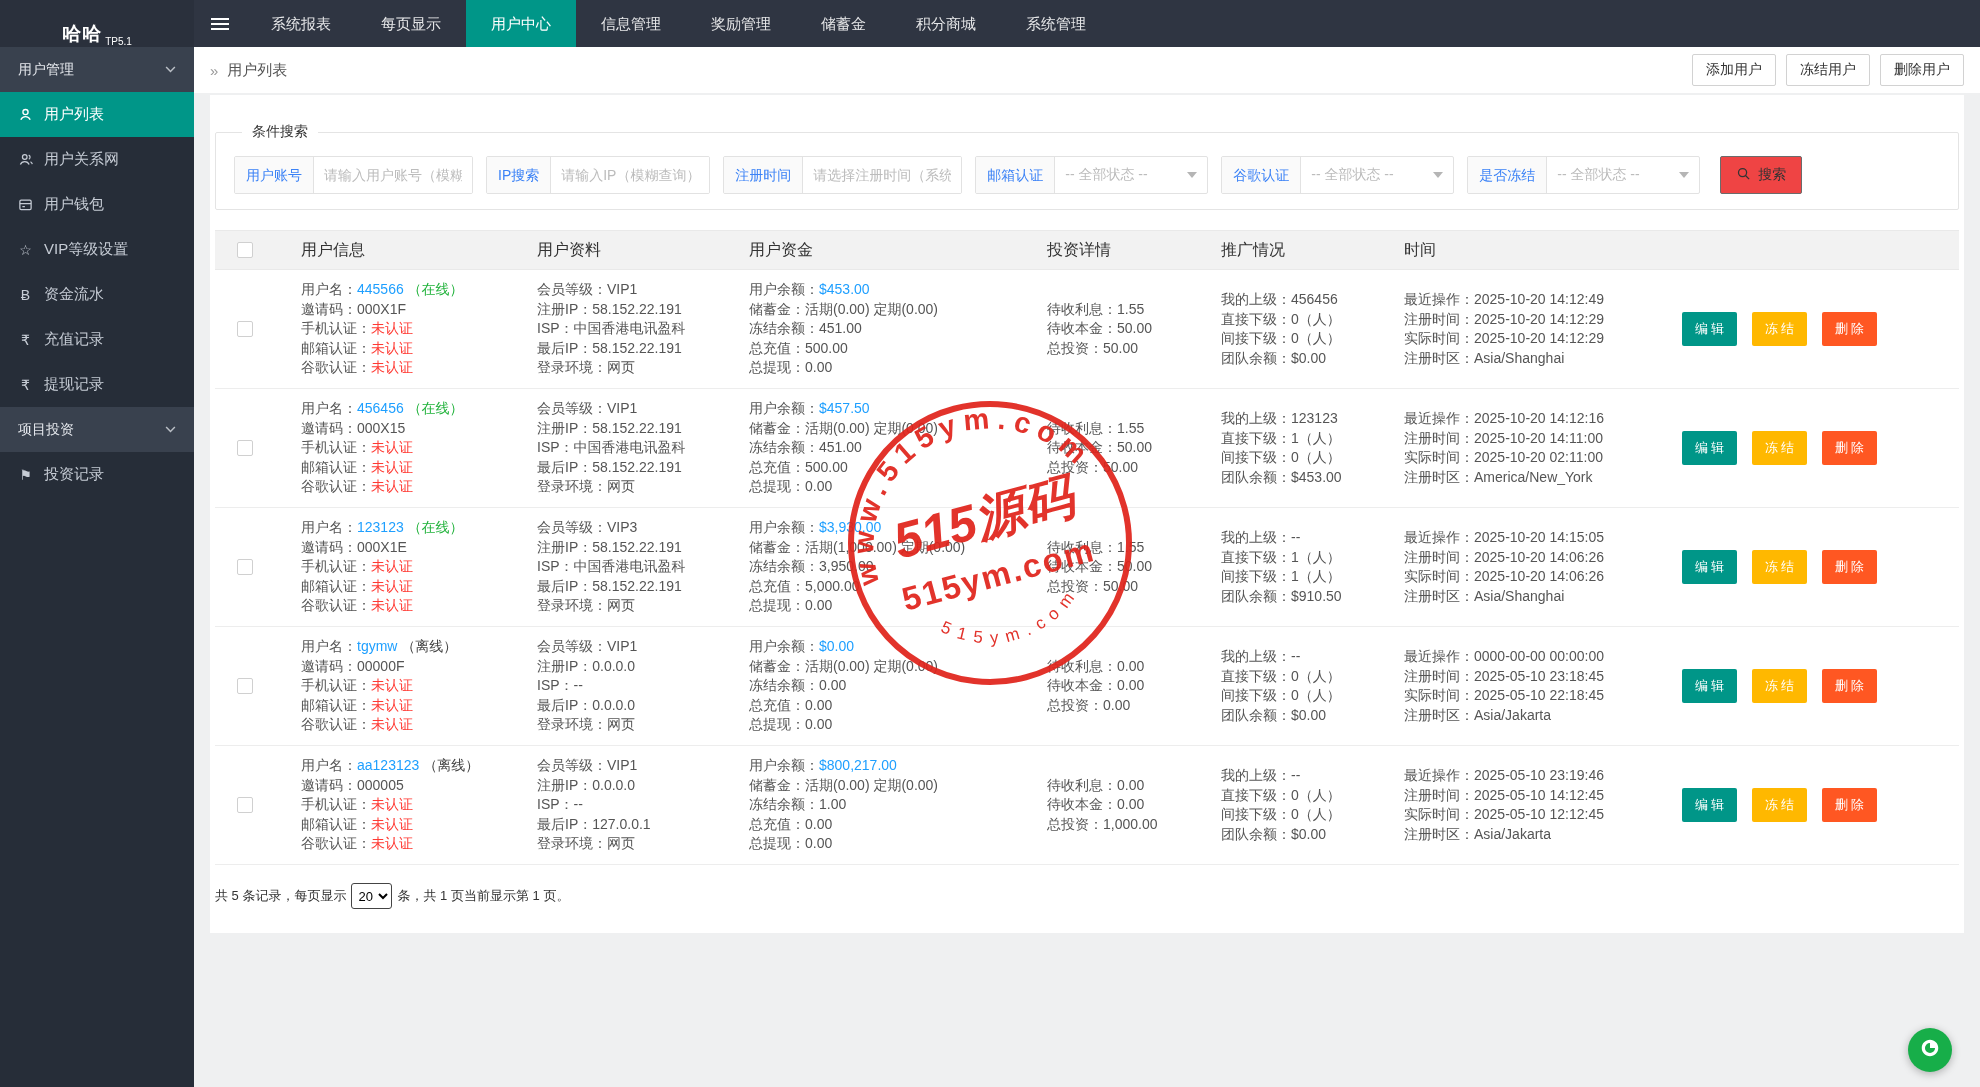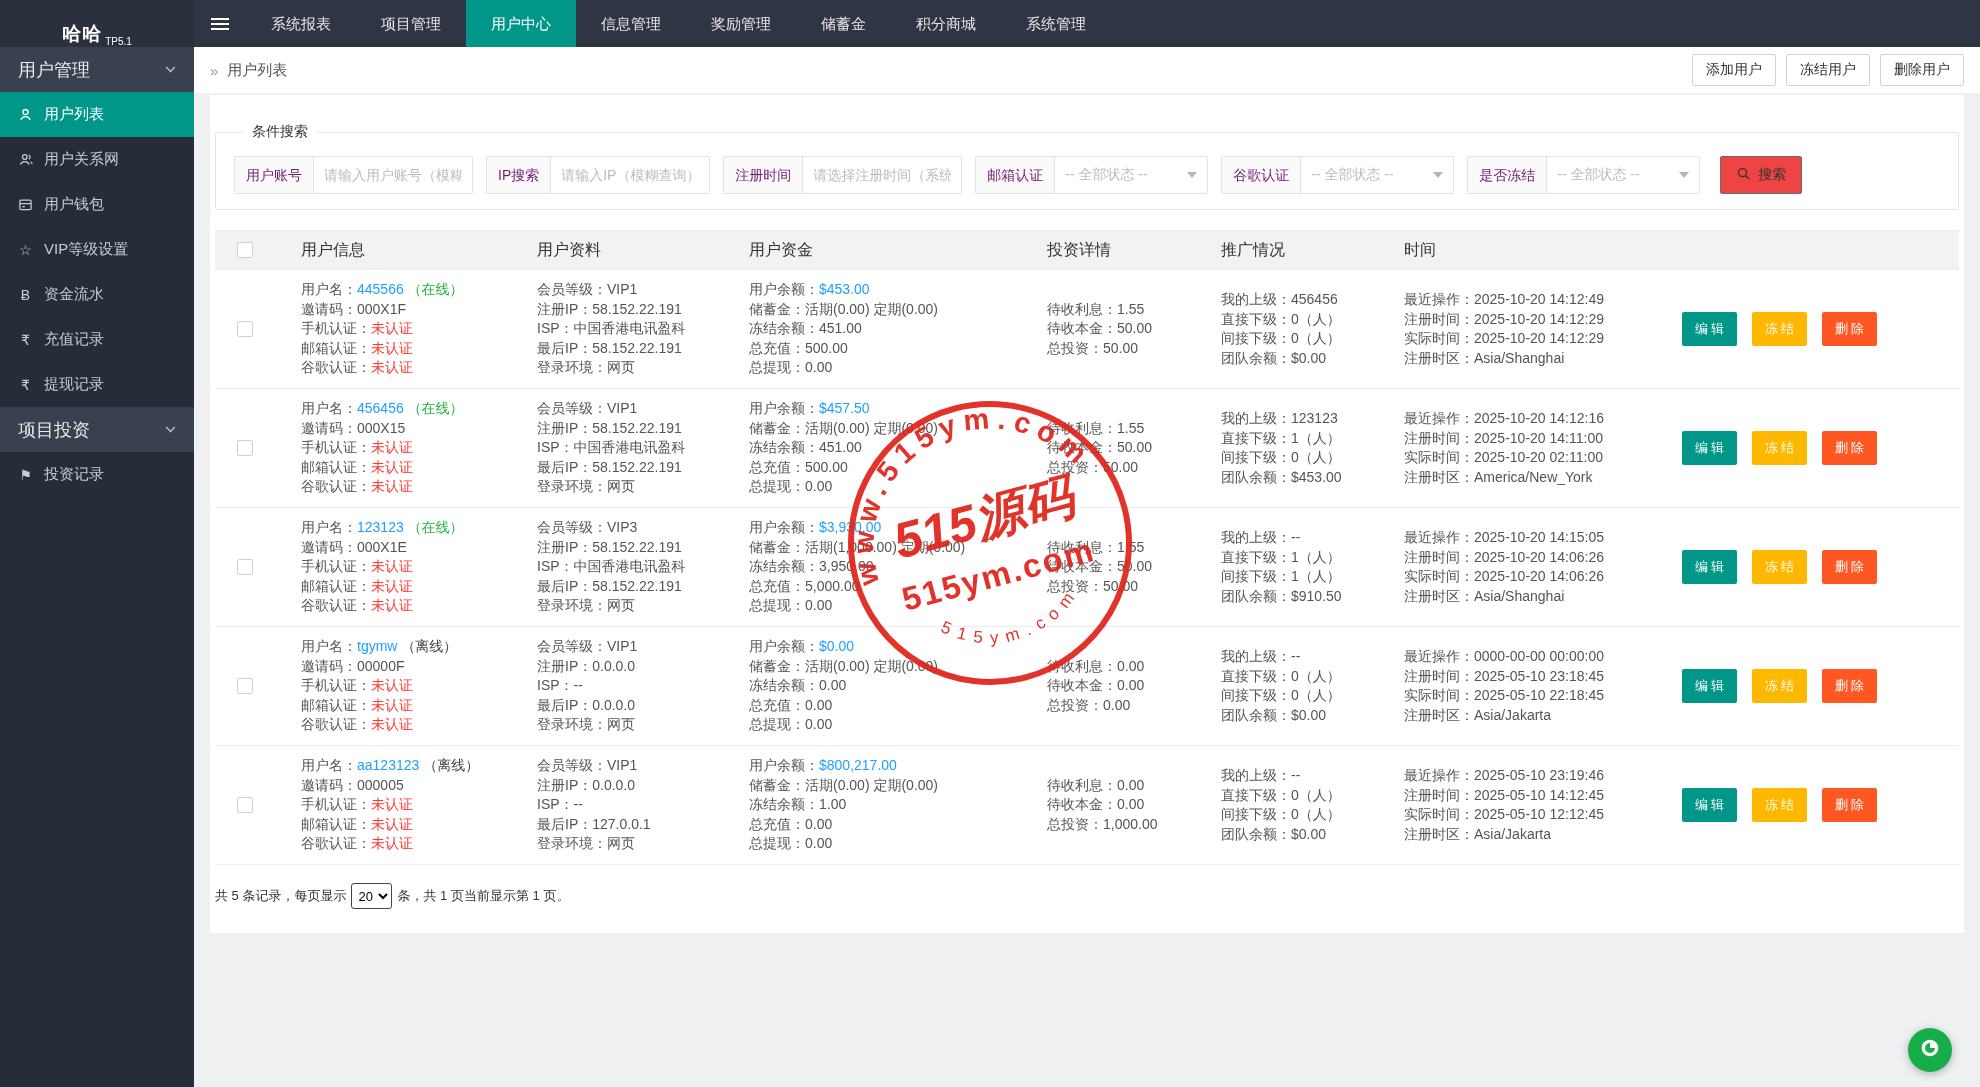--- a/index.html
+++ b/index.html
@@ -15,39 +15,39 @@
   .hamburger { width:52px; display:flex; align-items:center; justify-content:center; cursor:pointer; }
   .bars span { display:block; width:18px; height:2px; background:#fff; margin:3px 0; }
   .nav { display:flex; }
   .nav-item { padding:0 25px; line-height:47px; font-size:15px; color:rgba(255,255,255,.88); cursor:pointer; white-space:nowrap; }
   .nav-item.active { background:#009688; color:#fff; }
   .topbar-right { margin-left:auto; display:flex; align-items:stretch; }
   .refresh { width:58px; display:flex; align-items:center; justify-content:center; border-left:1px solid rgba(255,255,255,.09); border-right:1px solid rgba(255,255,255,.09); cursor:pointer; }
   .user-menu { padding:0 26px; display:flex; align-items:center; gap:8px; font-size:15px; cursor:pointer; }
   
   .sidebar { position:absolute; top:47px; left:0; width:194px; height:1040px; background:#262d38; z-index:30; }
-  .side-group { height:45px; display:flex; align-items:center; padding:16px 18px; background:#39414e; color:#e6e9ee; font-size:18px; cursor:pointer; }
+  .side-group { height:45px; display:flex; align-items:center; padding:16px 18px; background:#39414e; color:#e6e9ee; font-size:14px; cursor:pointer; }
   .side-group .chev { margin-left:auto; opacity:.75; display:flex; }
   .side-item { height:45px; display:flex; align-items:center; gap:10px; padding:0 17px; color:#c6ccd5; font-size:15px; cursor:pointer; background:#262d38; }
   .side-item.active { background:#009688; color:#fff; }
   .side-item .ico { width:17px; display:flex; justify-content:center; align-items:center; font-size:14px; }
   
   .breadcrumb-bar { position:absolute; left:194px; top:47px; right:0; height:46px; background:#fff; display:flex; align-items:center; padding:0 16px; z-index:20; }
   .crumb { font-size:15px; color:#555; display:flex; gap:9px; align-items:center; }
   .crumb .marker { color:#999; }
   .page-actions { margin-left:auto; display:flex; gap:10px; }
   .pa-btn { height:32px; padding:0 13px; background:#fff; border:1px solid #d2d2d2; border-radius:2px; font-size:14px; color:#333; cursor:pointer; }
   
   .content { position:absolute; left:194px; top:93px; right:0; bottom:0; background:#eff0f1; padding:2px 16px 0; }
   .card { background:#fff; min-height:838px; padding:24px 5px 20px; position:relative; }
   fieldset.search { border:1px solid #e4e4e4; border-radius:2px; margin:4px 0 20px; padding:15px 18px; }
   fieldset.search legend { font-size:14px; color:#333; padding:0 10px; margin-left:8px; }
   .search-row { display:flex; align-items:center; gap:13px; flex-wrap:nowrap; }
   .fgroup { display:flex; height:38px; border:1px solid #e2e2e2; border-radius:2px; overflow:hidden; background:#fff; }
-  .flabel { background:#fafafa; border-right:1px solid #e2e2e2; padding:0 11px; line-height:36px; font-size:14px; color:#701a75; white-space:nowrap; }
+  .flabel { background:#fafafa; border-right:1px solid #e2e2e2; padding:0 11px; line-height:36px; font-size:14px; color:#3b82f6; white-space:nowrap; }
   .fgroup input { border:0; outline:0; padding:0 10px; width:158px; font-size:14px; color:#333; }
   .fgroup input::placeholder { color:#bcbcbc; }
   .fselect { width:152px; display:flex; align-items:center; padding:0 10px; font-size:14px; color:#bcbcbc; cursor:pointer; }
   .fselect .caret { margin-left:auto; color:#b5b5b5; display:flex; }
   .search-btn { height:38px; display:flex; align-items:center; gap:7px; padding:0 15px; background:#ef4444; border:1px solid #6b6b6b; border-radius:2px; font-size:14px; color:#333; cursor:pointer; margin-left:7px; white-space:nowrap; }
   
   .thead, .trow { display:grid; grid-template-columns:60px 236px 212px 298px 174px 183px 270px 1fr; }
   .thead { background:#f2f2f2; border-top:1px solid #e9e9e9; border-bottom:1px solid #e9e9e9; height:40px; align-items:center; font-size:16px; color:#333; }
   .thead > div { padding-left:26px; white-space:nowrap; }
   .trow { border-bottom:1px solid #ededed; align-items:center; min-height:119px; font-size:14px; }
@@ -82,21 +82,21 @@
   </div>
   <div class="hamburger">
     <span class="bars">
         <span></span>
         <span></span>
         <span></span>
       </span>
   </div>
   <nav class="nav" id="top-nav">
       <div class="nav-item">系统报表</div>
-      <div class="nav-item">项目管理</div>
+      <div class="nav-item">每页显示</div>
       <div class="nav-item active">用户中心</div>
       <div class="nav-item">信息管理</div>
       <div class="nav-item">奖励管理</div>
       <div class="nav-item">储蓄金</div>
       <div class="nav-item">积分商城</div>
       <div class="nav-item">系统管理</div>
     </nav>
 </header>
 
 <aside class="sidebar" id="sidebar">

